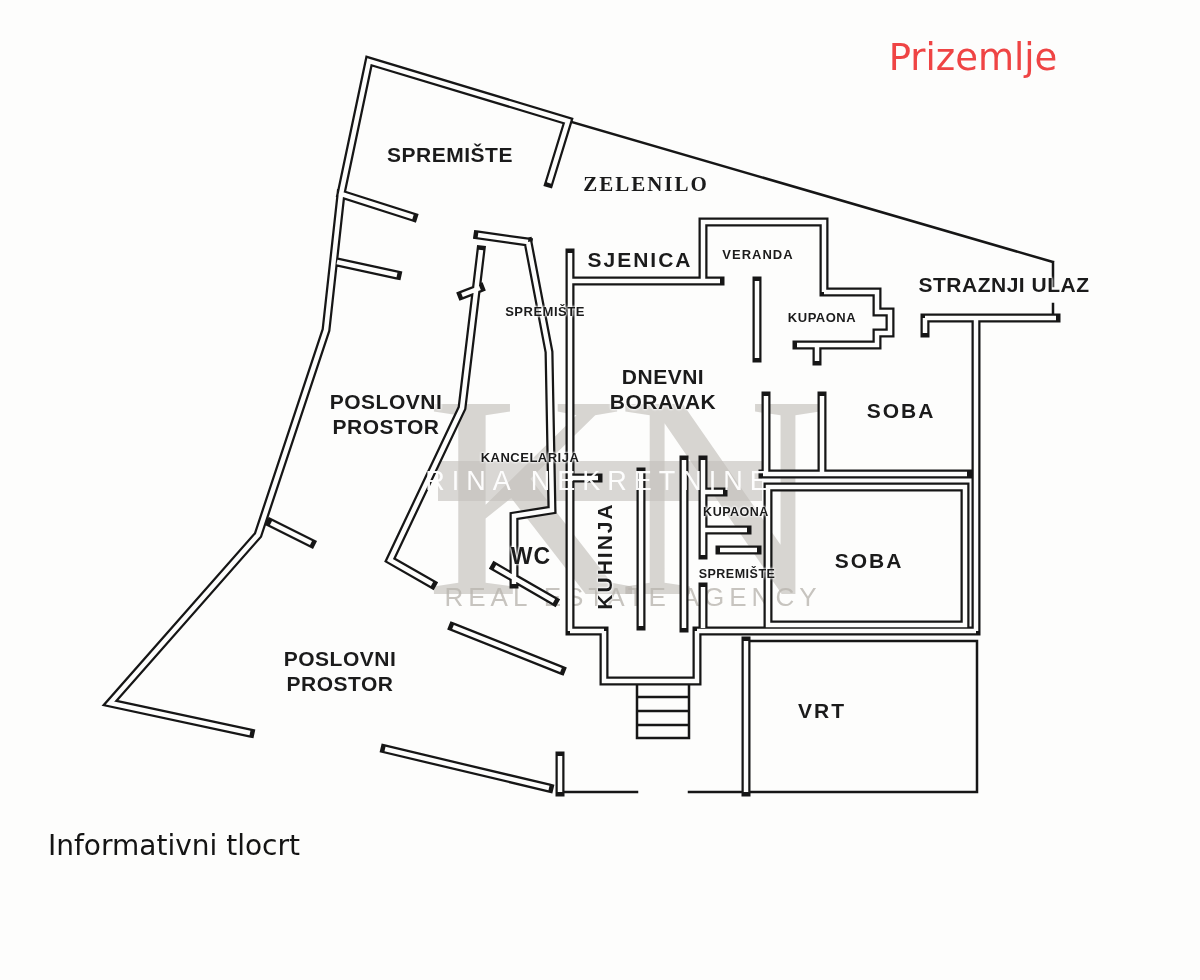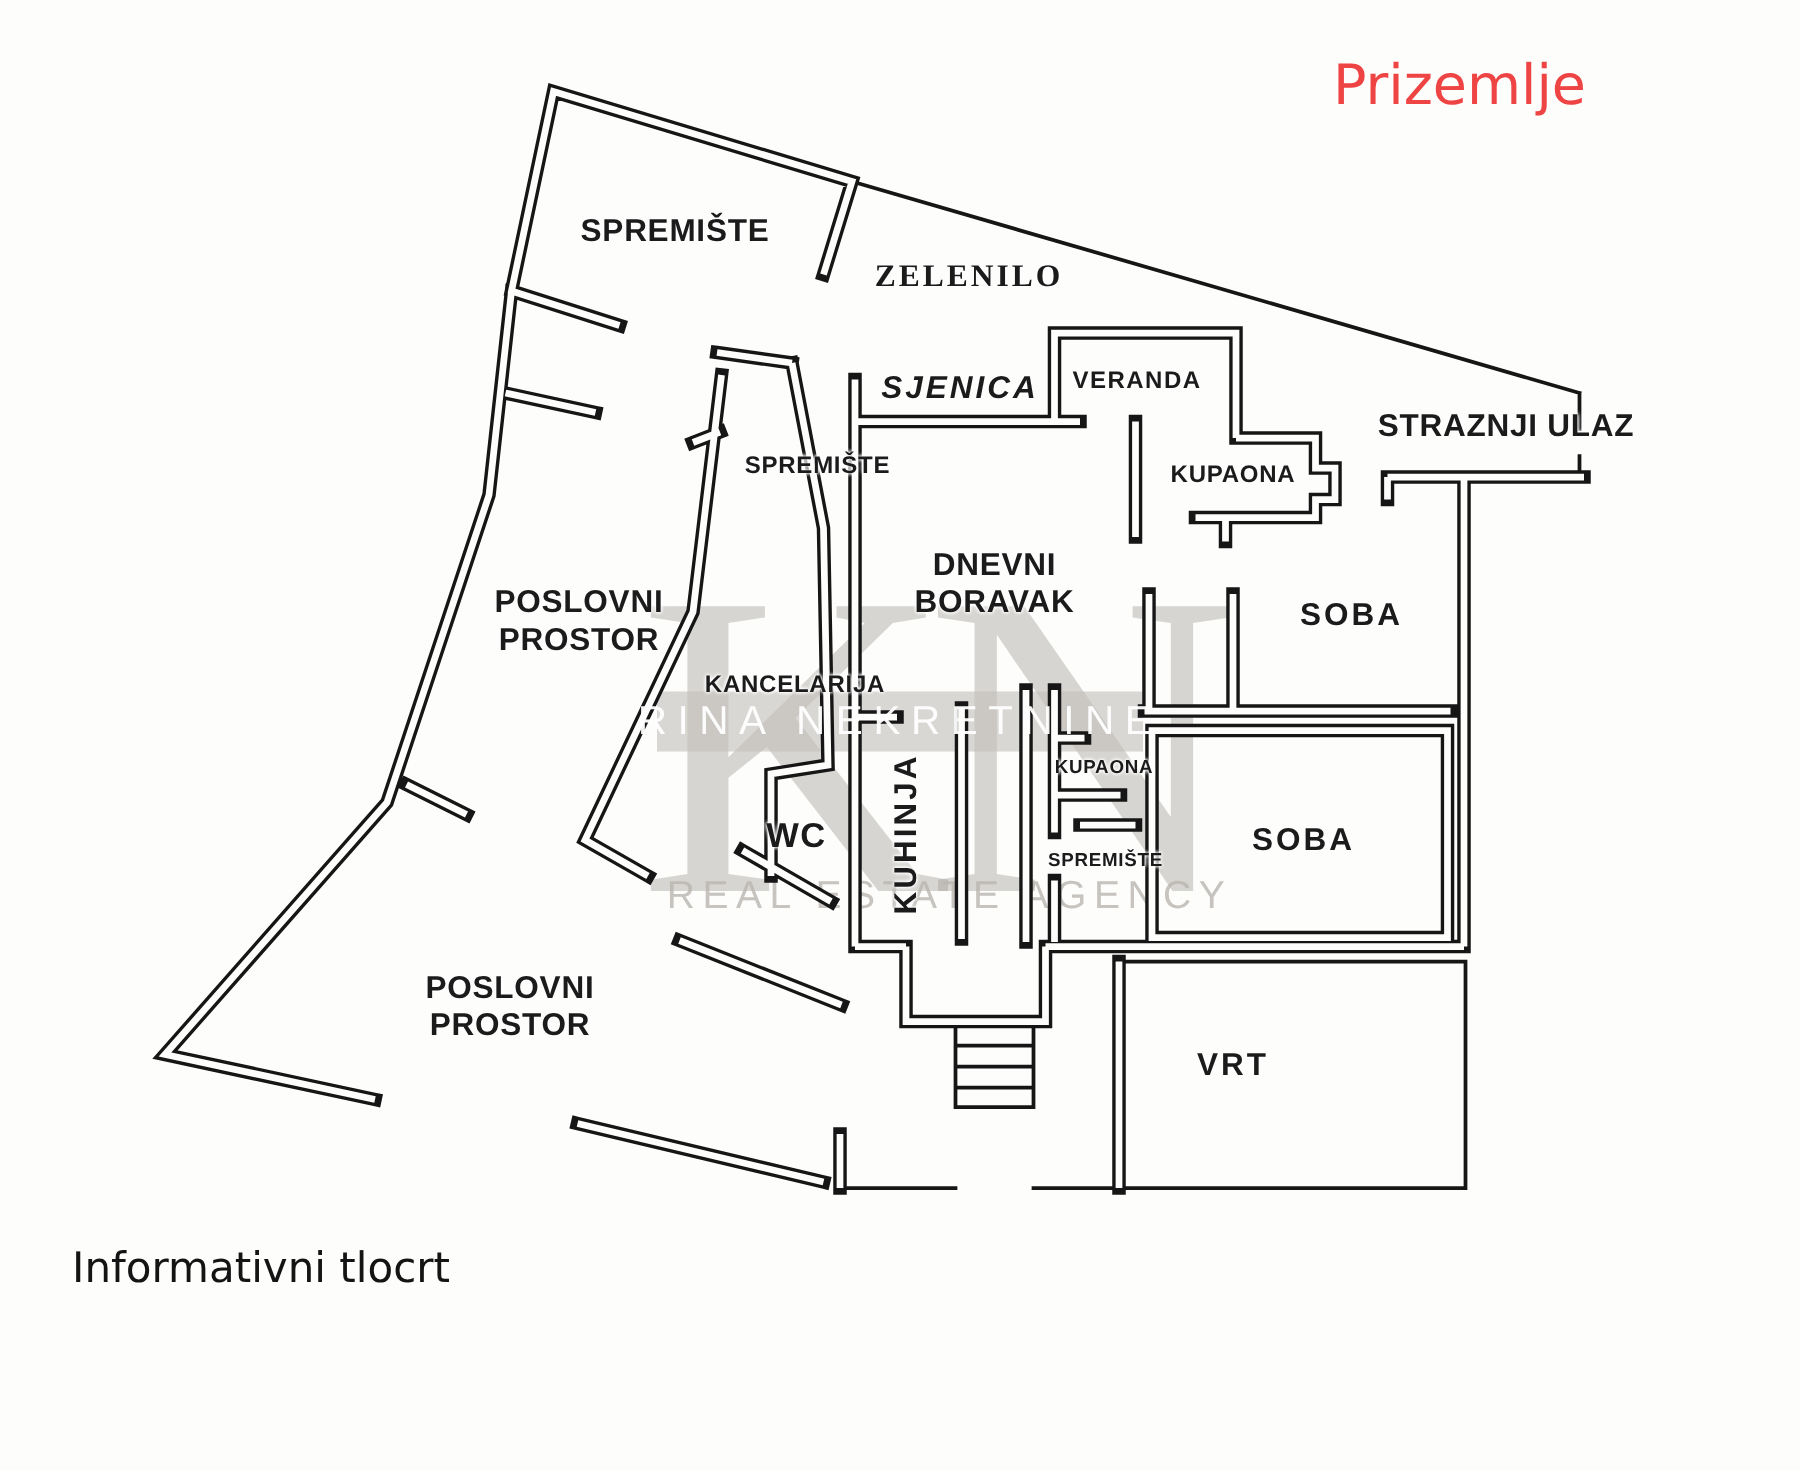--- a/index.html
+++ b/index.html
@@ -30,26 +30,26 @@
   }
   
   .room-label{
     position:absolute;transform:translate(-50%,-50%);z-index:5;
     font-weight:bold;color:#1b1b1b;letter-spacing:0.5px;white-space:nowrap;
     text-align:center;line-height:1.18;
     text-shadow:0 0 3px #fff,0 0 3px #fff,0 0 2px #fff;
   }
   .fs21{font-size:21px;}
   .fs19{font-size:23px;}
-  .fs13{font-size:16px;}
+  .fs13{font-size:13px;}
   .fs12{font-size:12.5px;}
   .wrap{white-space:normal;}
   .lbl-spremiste-top{left:450px;top:155px;}
   .lbl-zelenilo{left:646px;top:184px;letter-spacing:2px;font-family:Liberation Serif, serif;}
-  .lbl-sjenica{left:640px;top:260px;letter-spacing:2px;font-style:italic;}
+  .lbl-sjenica{left:640px;top:260px;letter-spacing:2px;}
   .lbl-veranda{left:758px;top:255px;letter-spacing:1px;}
   .lbl-kupaona-upper{left:822px;top:318px;}
   .lbl-straznji{left:956px;top:285px;width:180px;margin-left:48px;}
   .lbl-poslovni-upper{left:386px;top:415px;width:165px;}
   .lbl-dnevni{left:663px;top:390px;width:195px;}
   .lbl-soba-upper{left:901px;top:411px;letter-spacing:2px;}
   .lbl-spremiste-mid{left:545px;top:312px;}
   .lbl-kancelarija{left:512px;top:458px;padding-left:36px;}
   .lbl-wc{left:531px;top:557px;letter-spacing:1px;}
   .lbl-kuhinja{left:605px;top:556px;transform:translate(-50%,-50%) rotate(-90deg);letter-spacing:2px;}

